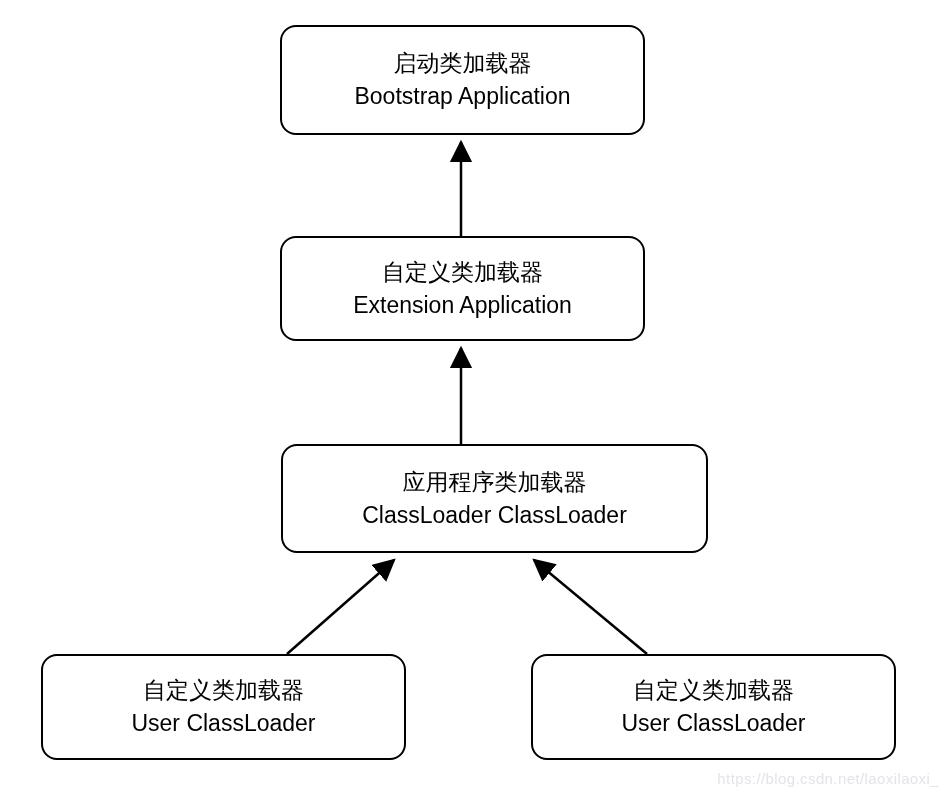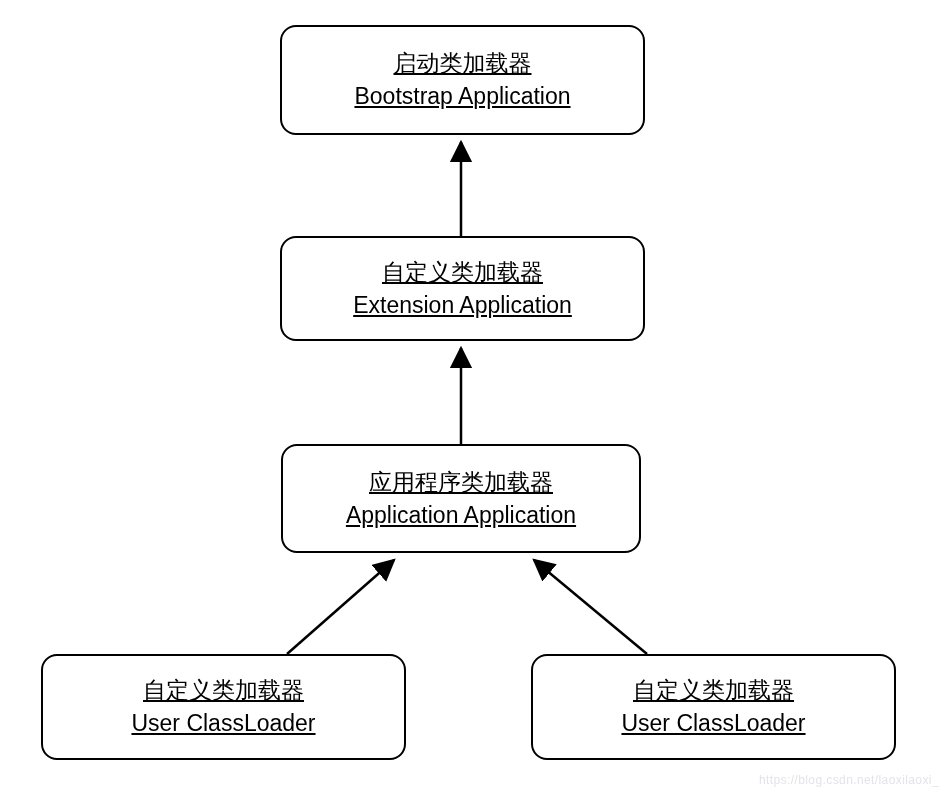--- a/index.html
+++ b/index.html
@@ -41,32 +41,31 @@
     align-items: center;
     justify-content: center;
     text-align: center;
   }
   .node .label-zh,
   .node .label-en {
     font-size: 23px;
     line-height: 33px;
     color: var(--text, #000000);
     white-space: nowrap;
-    text-decoration: underline;
   }
   .node-bootstrap   { left: 280px; top: 25px;  width: 365px; height: 110px; }
   .node-extension   { left: 280px; top: 236px; width: 365px; height: 105px; }
-  .node-application { left: 281px; top: 444px; width: 360px; height: 109px; }
+  .node-application { left: 281px; top: 444px; width: 427px; height: 109px; }
   .node-user-left   { left: 41px;  top: 654px; width: 365px; height: 106px; }
   .node-user-right  { left: 531px; top: 654px; width: 365px; height: 106px; }
   .watermark {
     position: absolute;
     right: 7px;
     bottom: 5px;
-    font-size: 12px;
+    font-size: 15px;
     letter-spacing: 0.4px;
     color: var(--watermark, #e3e3ea);
     user-select: none;
     text-align: center;
   }
 </style>
 </head>
 <body>
 
 <div class="canvas">
@@ -88,21 +87,21 @@
     <div class="label-en">Bootstrap Application</div>
   </div>
 
   <div class="node node-extension">
     <div class="label-zh">自定义类加载器</div>
     <div class="label-en">Extension Application</div>
   </div>
 
   <div class="node node-application">
     <div class="label-zh">应用程序类加载器</div>
-    <div class="label-en">Application Application</div>
+    <div class="label-en">ClassLoader ClassLoader</div>
   </div>
 
   <div class="node node-user-left">
     <div class="label-zh">自定义类加载器</div>
     <div class="label-en">User ClassLoader</div>
   </div>
 
   <div class="node node-user-right">
     <div class="label-zh">自定义类加载器</div>
     <div class="label-en">User ClassLoader</div>

